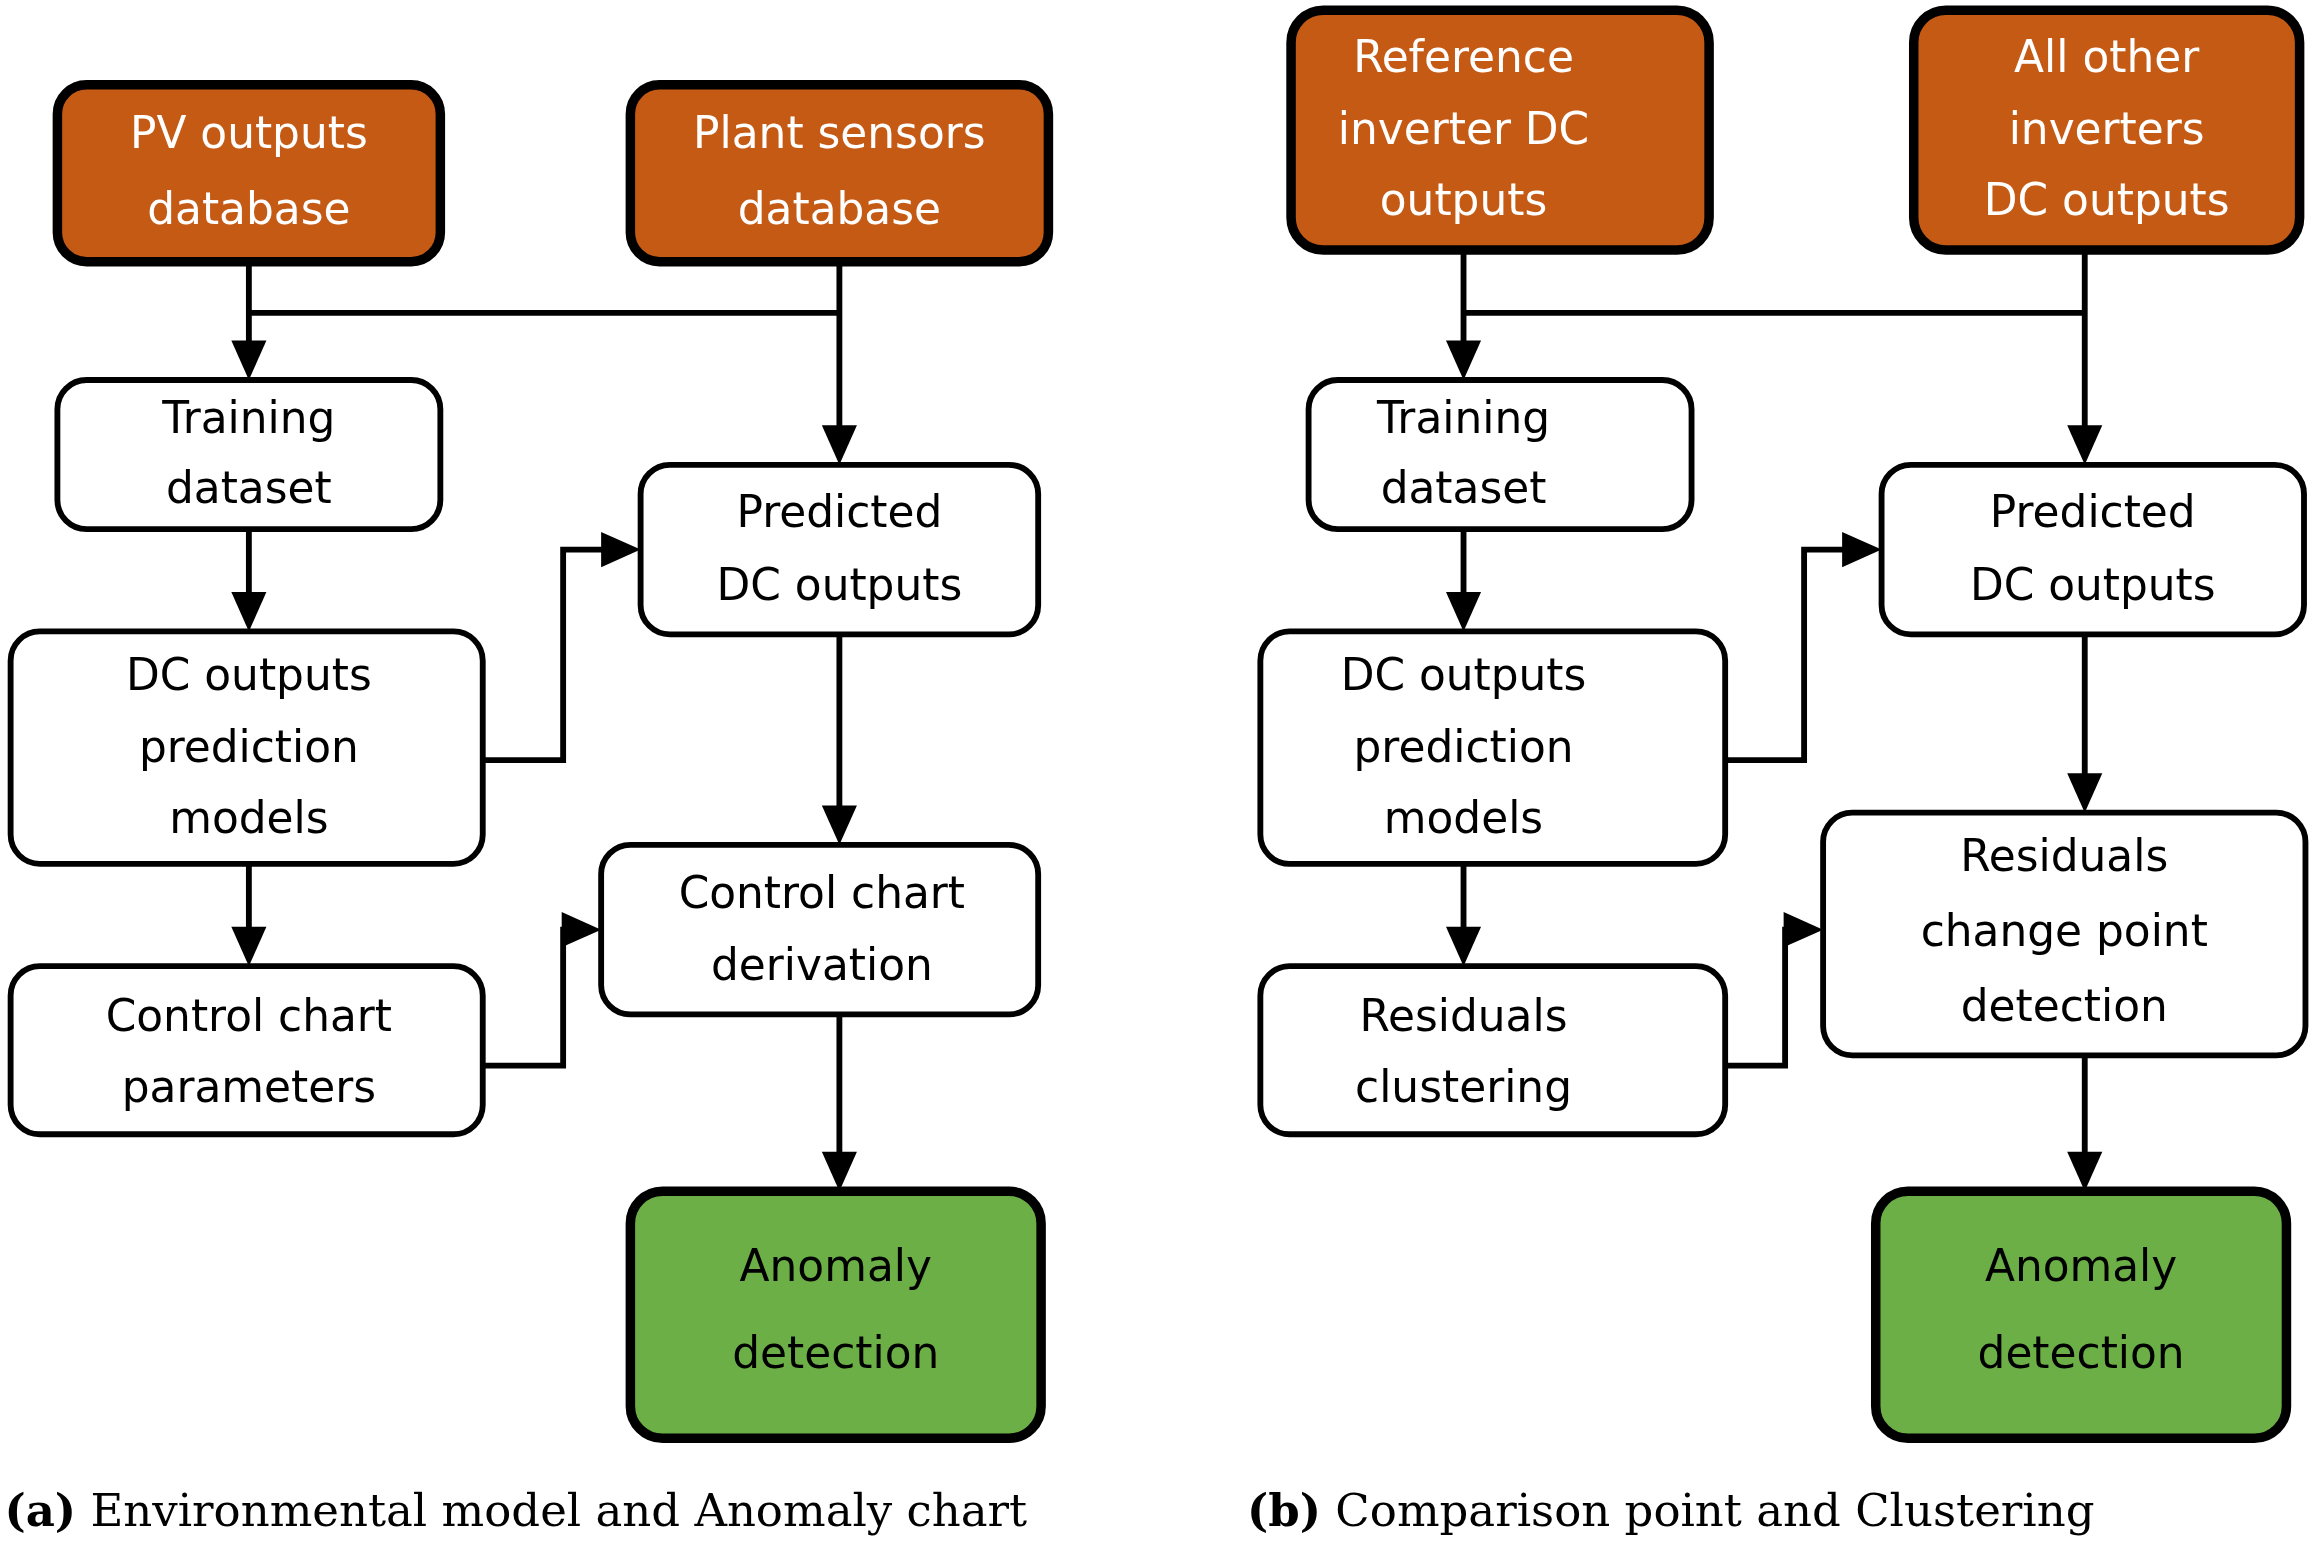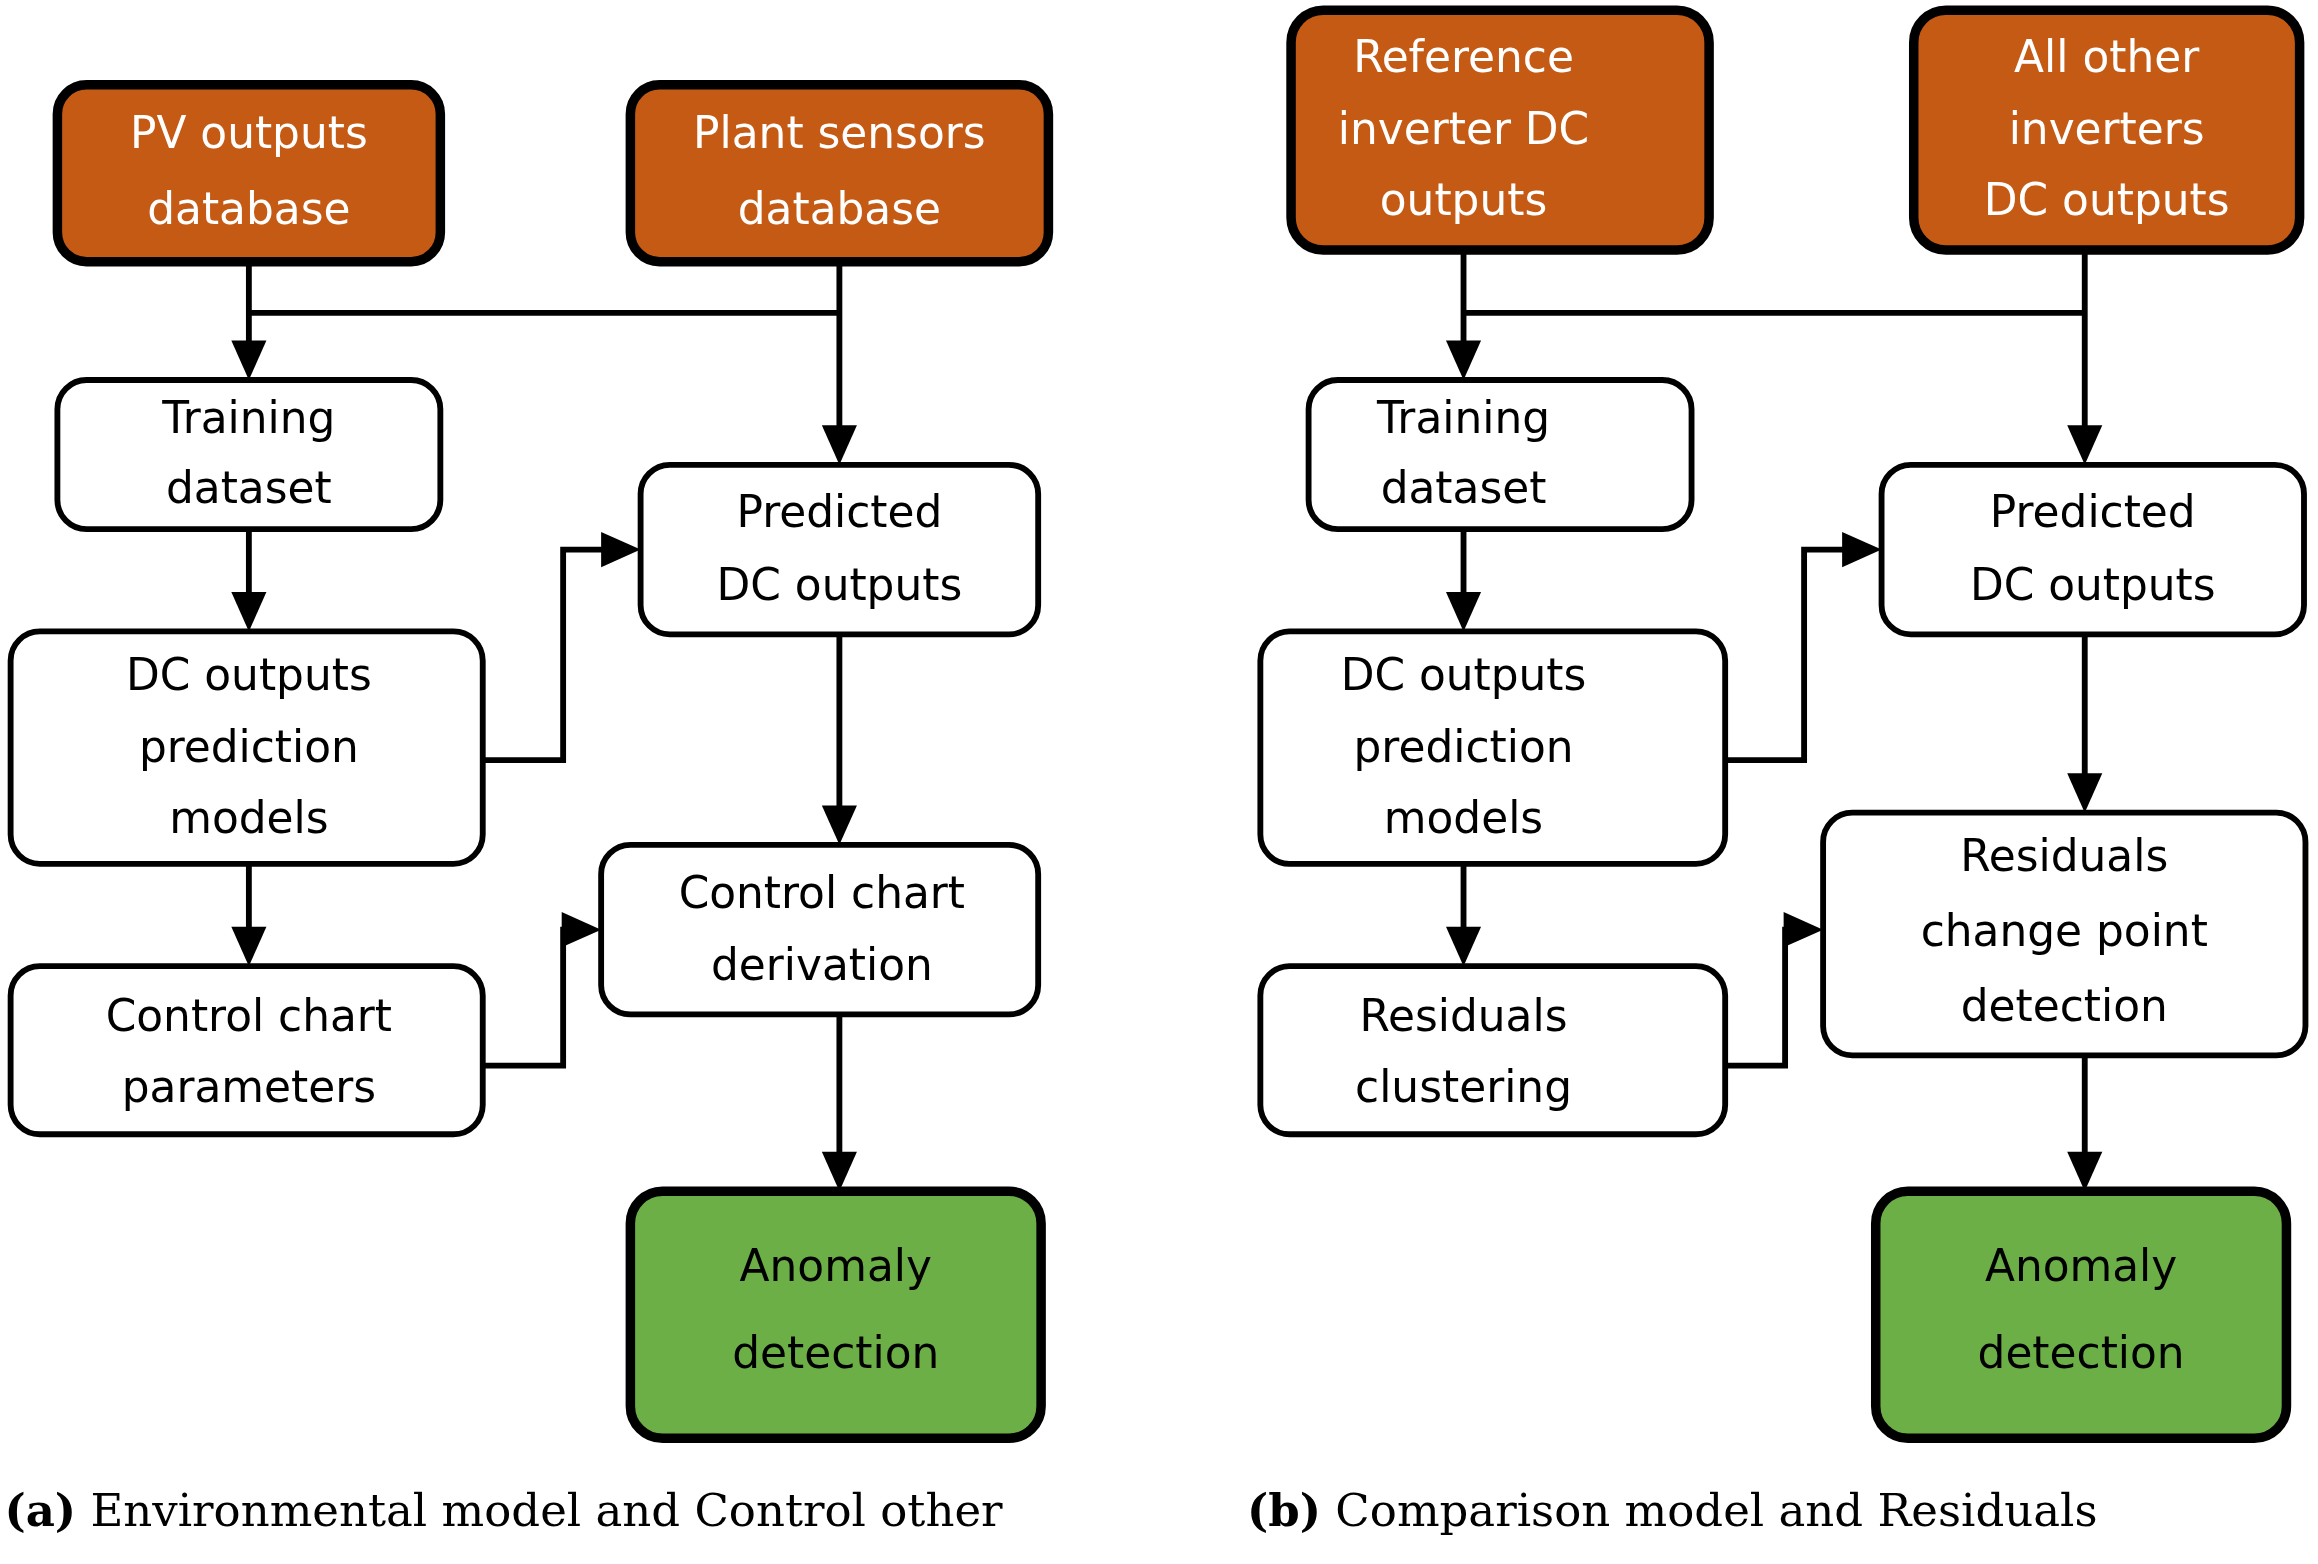--- a/index.html
+++ b/index.html
@@ -265,18 +265,18 @@
       </g>
 
       <g>
         <rect class="node-rect result" x="2566" y="1630" width="562" height="338" rx="44" ry="44"></rect>
         <text class="node-label on-light" x="2847" y="1736">Anomaly</text>
         <text class="node-label on-light" x="2847" y="1856">detection</text>
       </g>
     </g>
   </svg>
 
-  <div class="caption" id="caption-a"><b>(a)</b><span> Environmental model and Control other</span></div>
-
-  <div class="caption" id="caption-b"><b>(b)</b><span> Comparison model and Residuals</span></div>
+  <div class="caption" id="caption-a"><b>(a)</b><span> Environmental model and Anomaly chart</span></div>
+
+  <div class="caption" id="caption-b"><b>(b)</b><span> Comparison point and Clustering</span></div>
 
 </div>
 
 
 </body></html>

